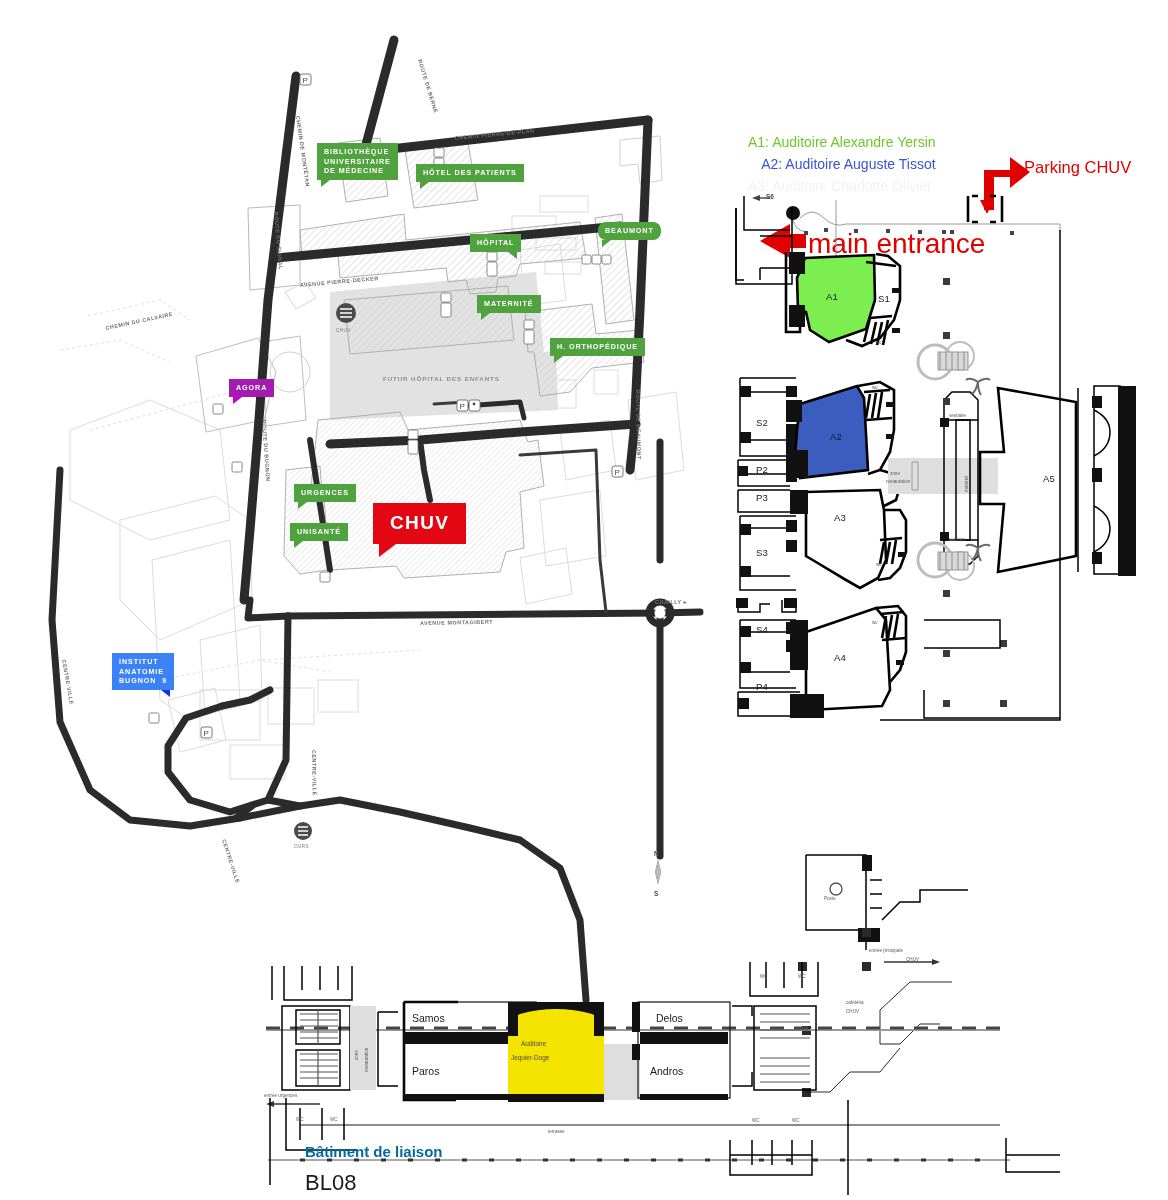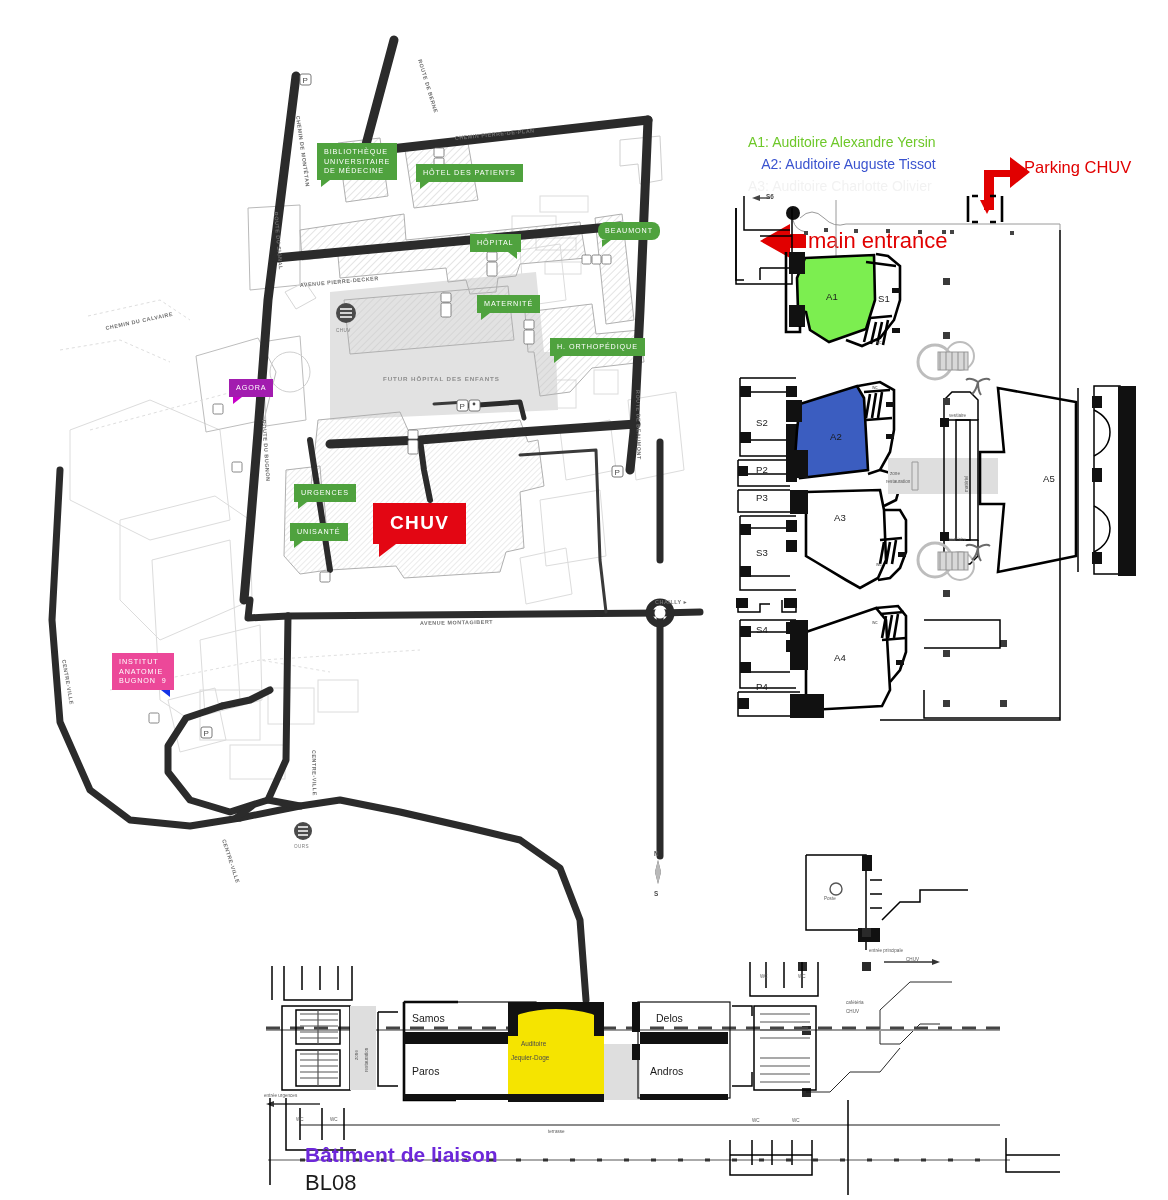--- a/index.html
+++ b/index.html
@@ -15,26 +15,26 @@
   
   .road-major{stroke:#2b2b2b;fill:none;stroke-linecap:round;stroke-linejoin:round;}
   .road-mid{stroke:#3a3a3a;fill:none;stroke-linecap:round;stroke-linejoin:round;}
   .bldg{fill:none;stroke:#b9b9b9;stroke-width:1;}
   .block-grey{fill:#e2e2e2;stroke:none;}
   .street-txt{font-family:"Liberation Sans",sans-serif;font-size:5.4px;fill:#6f6f6f;letter-spacing:.55px;font-weight:700;}
   .area-txt{font-family:"Liberation Sans",sans-serif;font-size:6.2px;fill:#8d8d8d;letter-spacing:.9px;font-weight:700;}
   .tiny-txt{font-family:"Liberation Sans",sans-serif;font-size:4.6px;fill:#7b7b7b;letter-spacing:.4px;}
 
   
-  .flag{position:absolute;color:#fff;font-weight:400;letter-spacing:.9px;
+  .flag{position:absolute;color:#fff;font-weight:700;letter-spacing:.9px;
         font-size:7.2px;line-height:9.6px;padding:4px 7px 4px 7px;
         font-family:"Liberation Sans",sans-serif;white-space:pre;}
   .flag.green{background:#4fa23e;}
   .flag.magenta{background:#a21caf;}
-  .flag.blue{background:#ec4899;}
+  .flag.blue{background:#3b82f6;}
   .flag::after{content:"";position:absolute;left:4px;bottom:-7px;
         border-left:0 solid transparent;border-right:9px solid transparent;
         border-top:7px solid var(--tailc,#4fa23e);}
   .flag.green{--tailc:#4fa23e;}
   .flag.magenta{--tailc:#c800c8;}
   .flag.blue{--tailc:#1433e6;}
   .flag.tail-right::after{left:auto;right:4px;border-right:0 solid transparent;border-left:9px solid transparent;}
 
   .chuv-badge{position:absolute;background:#e30613;color:#fff;font-weight:700;
         font-size:19px;letter-spacing:1.4px;padding:9px 17px 10px 17px;
@@ -43,37 +43,37 @@
         border-right:17px solid transparent;border-top:13px solid #e30613;}
 
   
   .legend{position:absolute;left:748px;top:131px;font-size:14px;line-height:22px;
         font-family:"Liberation Sans",sans-serif;}
   .legend .l1{color:#6ec82a;}
   .legend .l2{color:#3a53cf;text-align:right;}
   .legend .l3{color:#f2f2f2;}
   .parking-label{position:absolute;left:1024px;top:158px;color:#e10000;font-size:16.5px;
         font-family:"Liberation Sans",sans-serif;}
-  .entrance-label{position:absolute;left:808px;top:228px;color:#e10000;font-size:22px;
+  .entrance-label{position:absolute;left:808px;top:228px;color:#e10000;font-size:28px;
         font-family:"Liberation Sans",sans-serif;}
 
   
   .w-thick{stroke:#000;fill:none;stroke-width:2.6;}
   .w-med{stroke:#000;fill:none;stroke-width:1.5;}
   .w-thin{stroke:#111;fill:none;stroke-width:0.9;}
   .w-grey{stroke:#9a9a9a;fill:none;stroke-width:1;}
   .fillblk{fill:#111;stroke:none;}
   .zone-grey{fill:#dedede;stroke:none;}
   .rm{font-family:"Liberation Sans",sans-serif;font-size:9.6px;fill:#1a1a1a;}
   .rm-s{font-family:"Liberation Sans",sans-serif;font-size:6.4px;fill:#4a4a4a;}
   .rm-xs{font-family:"Liberation Sans",sans-serif;font-size:4.6px;fill:#5c5c5c;}
   .rm-hall{font-family:"Liberation Sans",sans-serif;font-size:10.5px;fill:#1a1a1a;}
 
-  .bl-title{position:absolute;left:305px;top:1143px;font-size:21px;font-weight:700;
-       color:#6d28d9;font-family:"Liberation Sans",sans-serif;}
+  .bl-title{position:absolute;left:305px;top:1143px;font-size:15px;font-weight:700;
+       color:#0369a1;font-family:"Liberation Sans",sans-serif;}
   .bl-sub{position:absolute;left:305px;top:1170px;font-size:22px;color:#1a1a1a;
        font-family:Liberation Sans, sans-serif;}
 </style>
 </head>
 <body>
 
 <div class="layer">
 <svg width="1168" height="1200" viewBox="0 0 1168 1200" xmlns="http://www.w3.org/2000/svg">
   <defs>
     <pattern id="hatch" width="5" height="5" patternTransform="rotate(45)" patternUnits="userSpaceOnUse">

